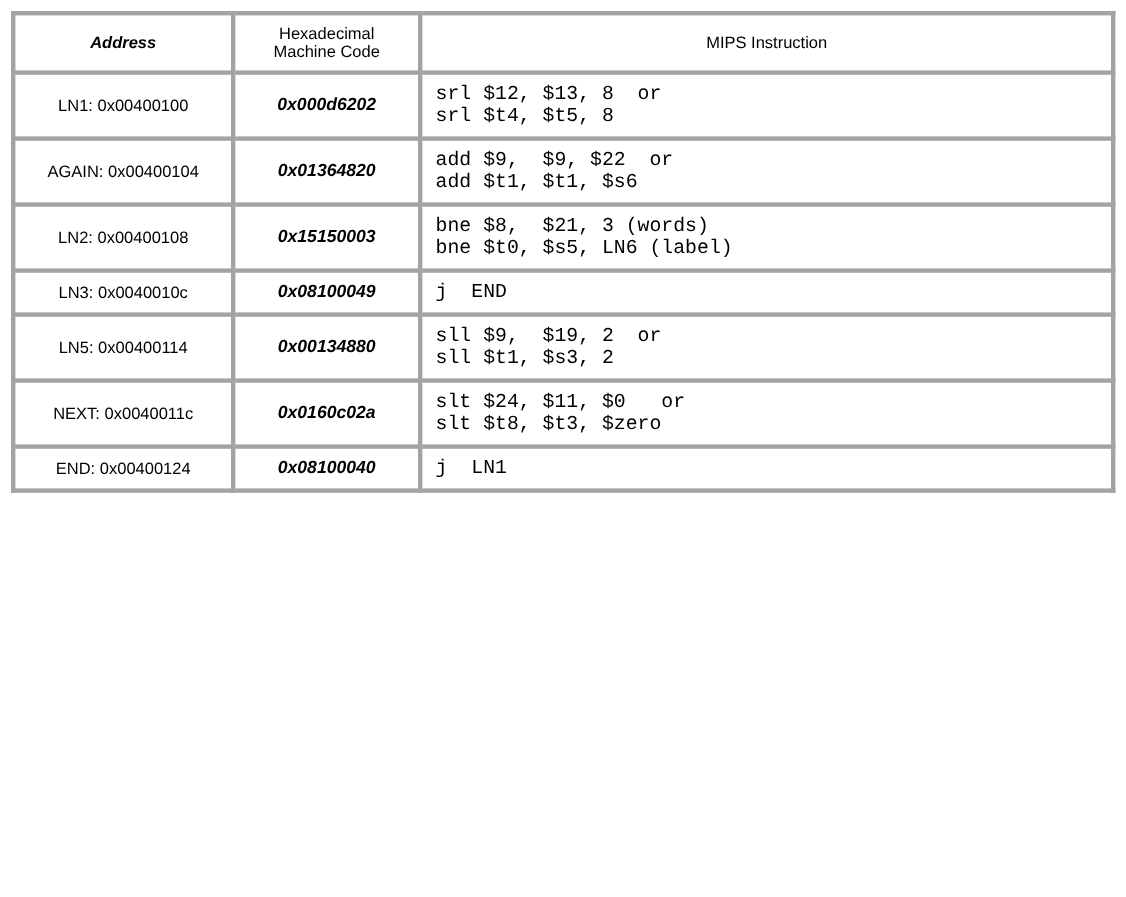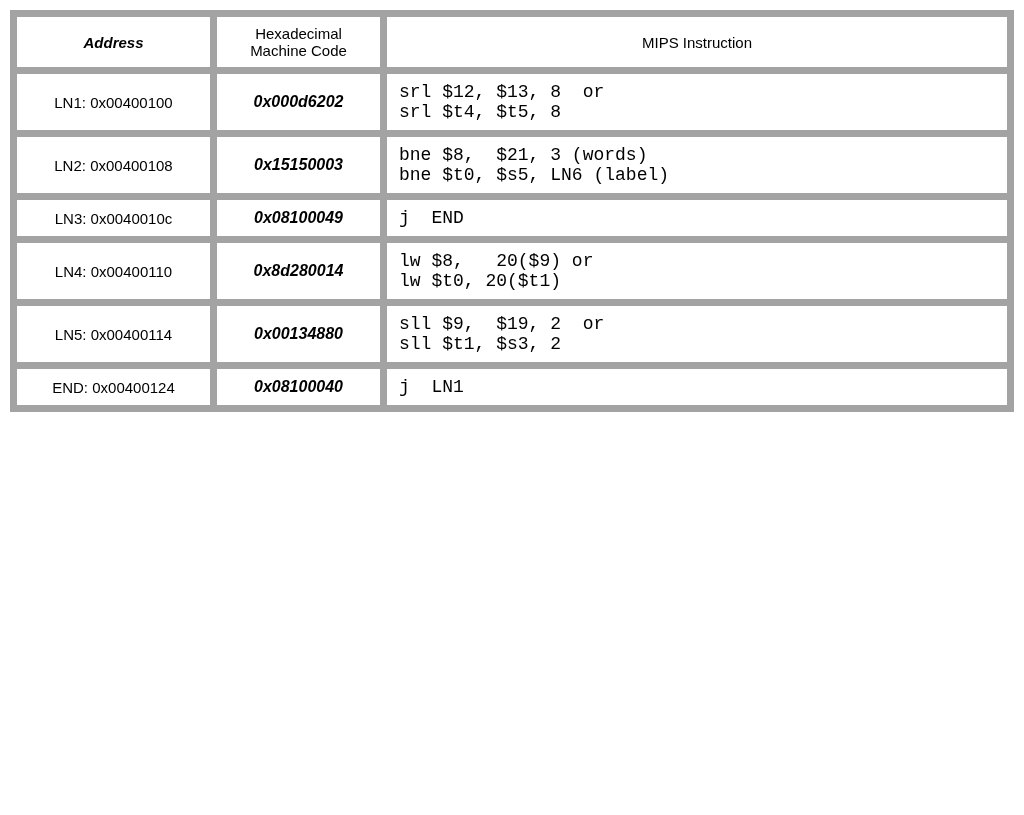--- a/index.html
+++ b/index.html
@@ -19,21 +19,21 @@
       margin: 0 auto;
     }
 
     table {
       width: 100%;
       border-collapse: collapse;
       border: 1px solid #333;
     }
 
     th, td {
-      border: 7px solid #a3a3a3;
+      border: 4px solid #a3a3a3;
       padding: 8px 12px;
       vertical-align: middle;
     }
 
     thead th {
       text-align: center;
       font-style: normal;
       font-weight: normal;
       font-size: 15px;
       background: #fff;
@@ -101,41 +101,47 @@
       </tr>
     </thead>
     <tbody id="table-body">
     <tr>
           <td class="address-cell">LN1: 0x00400100</td>
           <td class="hex-cell">0x000d6202</td>
           <td class="mips-cell">srl $12, $13, 8  or
 srl $t4, $t5, 8</td>
         </tr>
         <tr>
+          <td class="address-cell">AGAIN: 0x00400104</td>
+          <td class="hex-cell">0x01364820</td>
+          <td class="mips-cell">add $9,  $9, $22  or
+add $t1, $t1, $s6</td>
+        </tr>
+        <tr>
           <td class="address-cell">LN2: 0x00400108</td>
           <td class="hex-cell">0x15150003</td>
           <td class="mips-cell">bne $8,  $21, 3 (words)
 bne $t0, $s5, LN6 (label)</td>
         </tr>
         <tr>
           <td class="address-cell">LN3: 0x0040010c</td>
           <td class="hex-cell">0x08100049</td>
           <td class="mips-cell">j  END</td>
         </tr>
         <tr>
-          <td class="address-cell">LN4: 0x00400110</td>
-          <td class="hex-cell">0x8d280014</td>
-          <td class="mips-cell">lw $8,   20($9) or
-lw $t0, 20($t1)</td>
-        </tr>
-        <tr>
           <td class="address-cell">LN5: 0x00400114</td>
           <td class="hex-cell">0x00134880</td>
           <td class="mips-cell">sll $9,  $19, 2  or
 sll $t1, $s3, 2</td>
+        </tr>
+        <tr>
+          <td class="address-cell">NEXT: 0x0040011c</td>
+          <td class="hex-cell">0x0160c02a</td>
+          <td class="mips-cell">slt $24, $11, $0   or
+slt $t8, $t3, $zero</td>
         </tr>
         <tr>
           <td class="address-cell">END: 0x00400124</td>
           <td class="hex-cell">0x08100040</td>
           <td class="mips-cell">j  LN1</td>
         </tr>
       </tbody>
   </table>
 </div>
 

